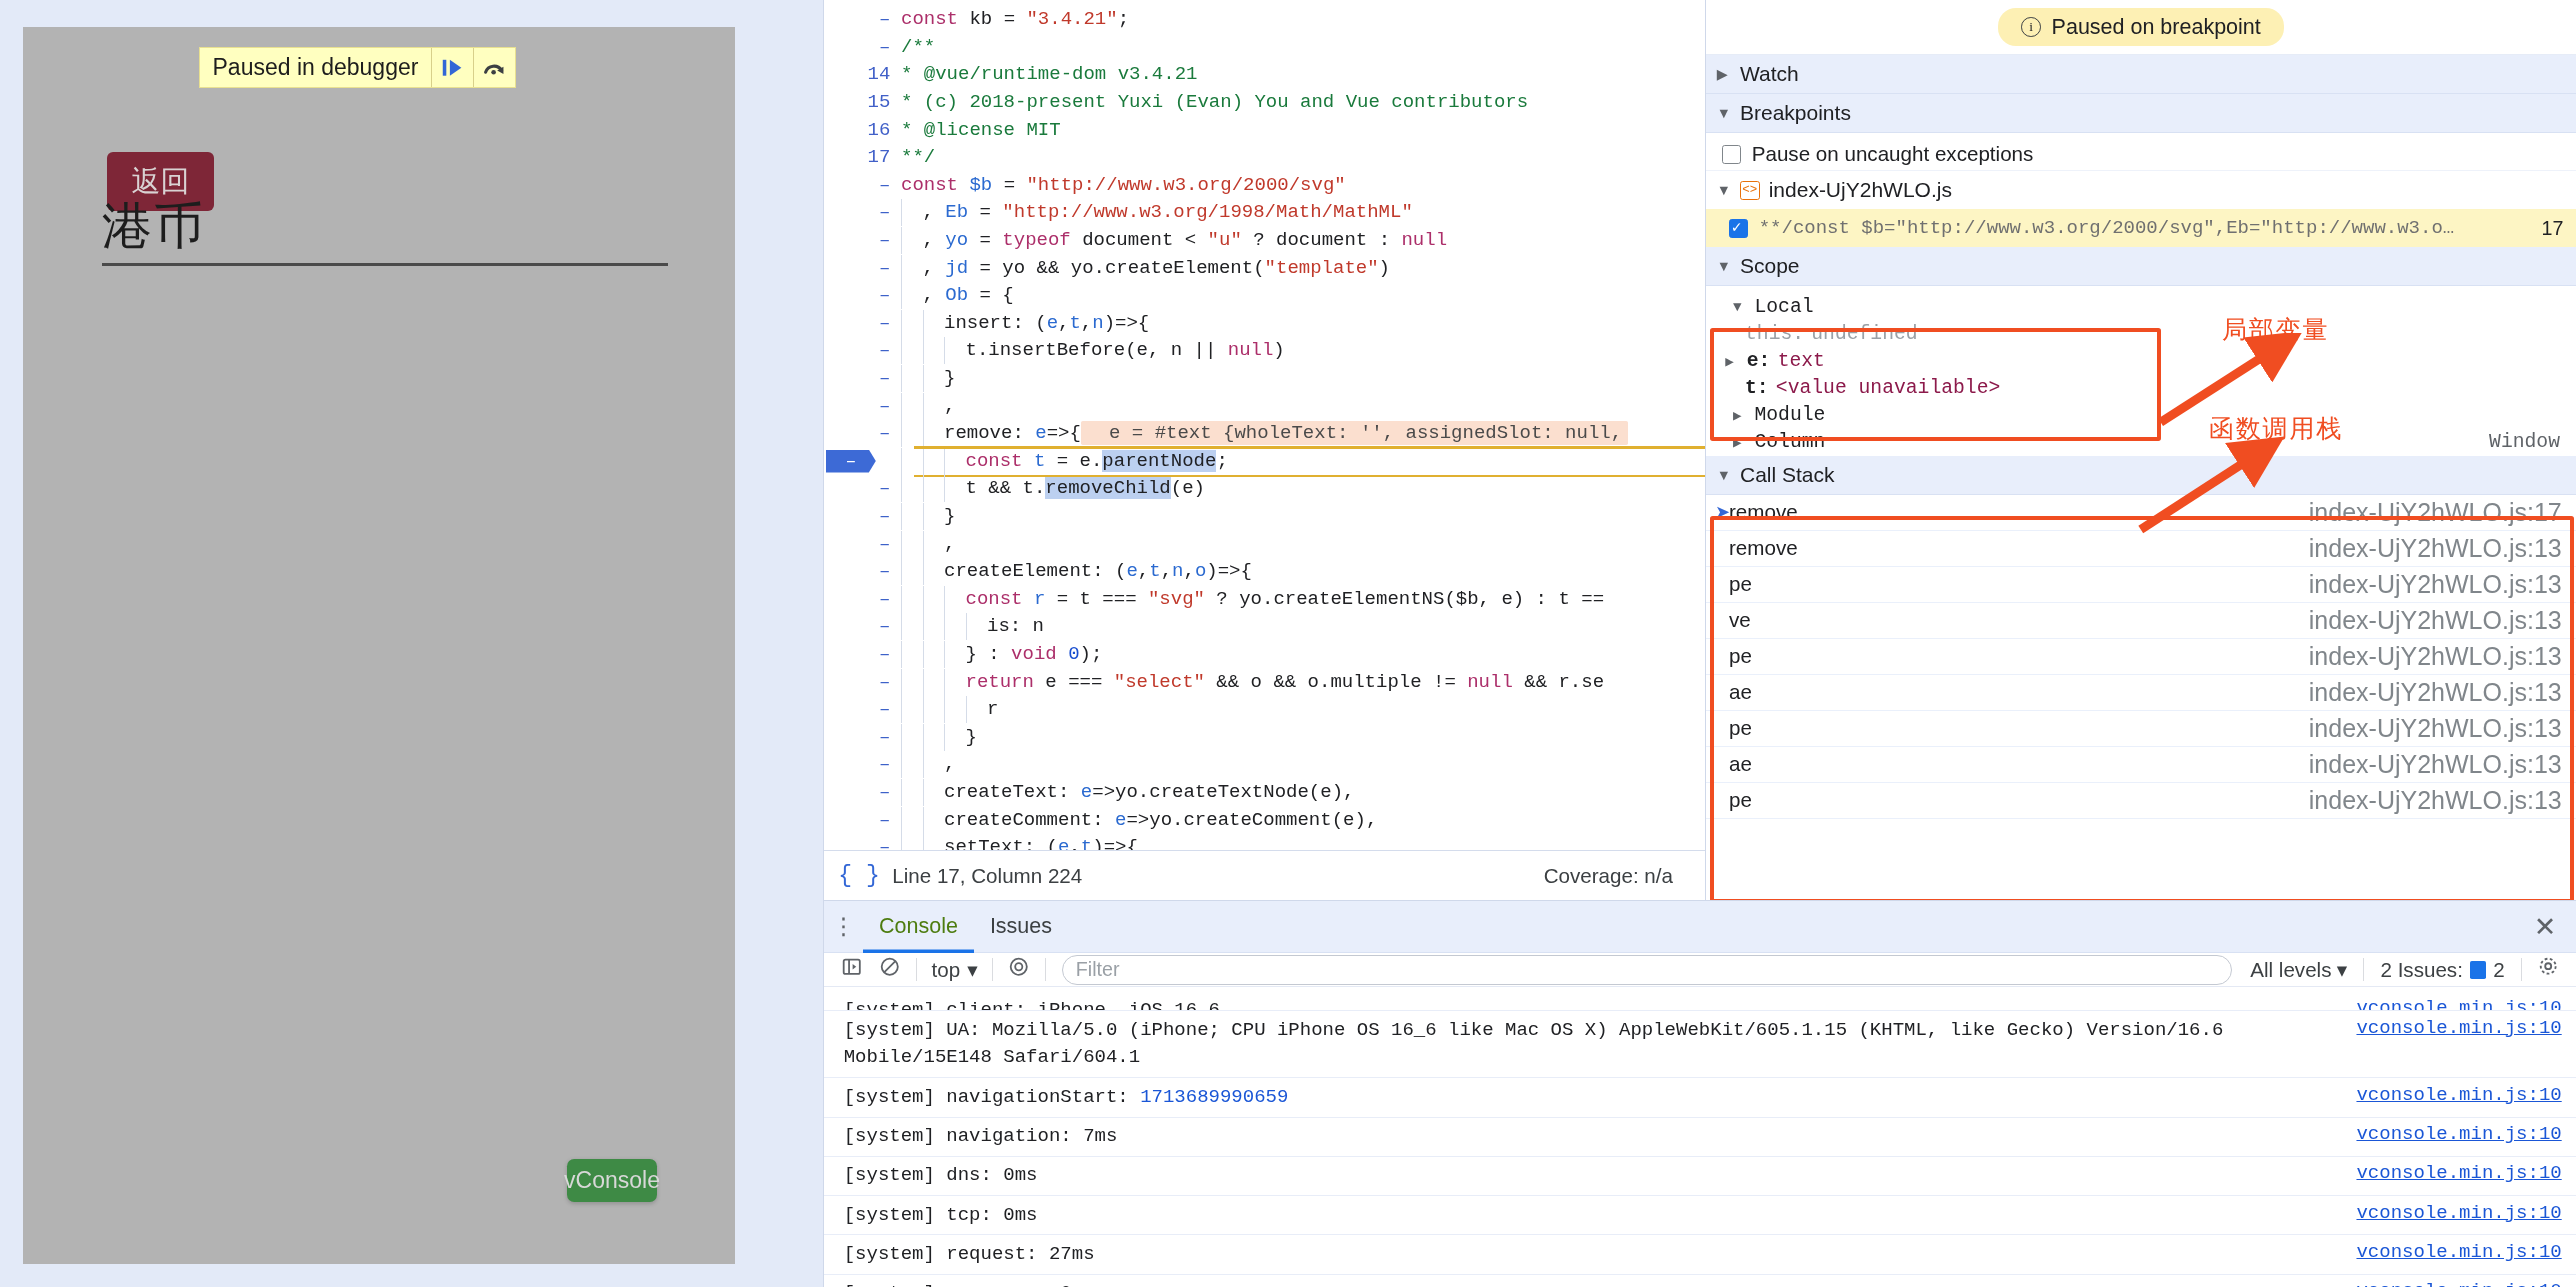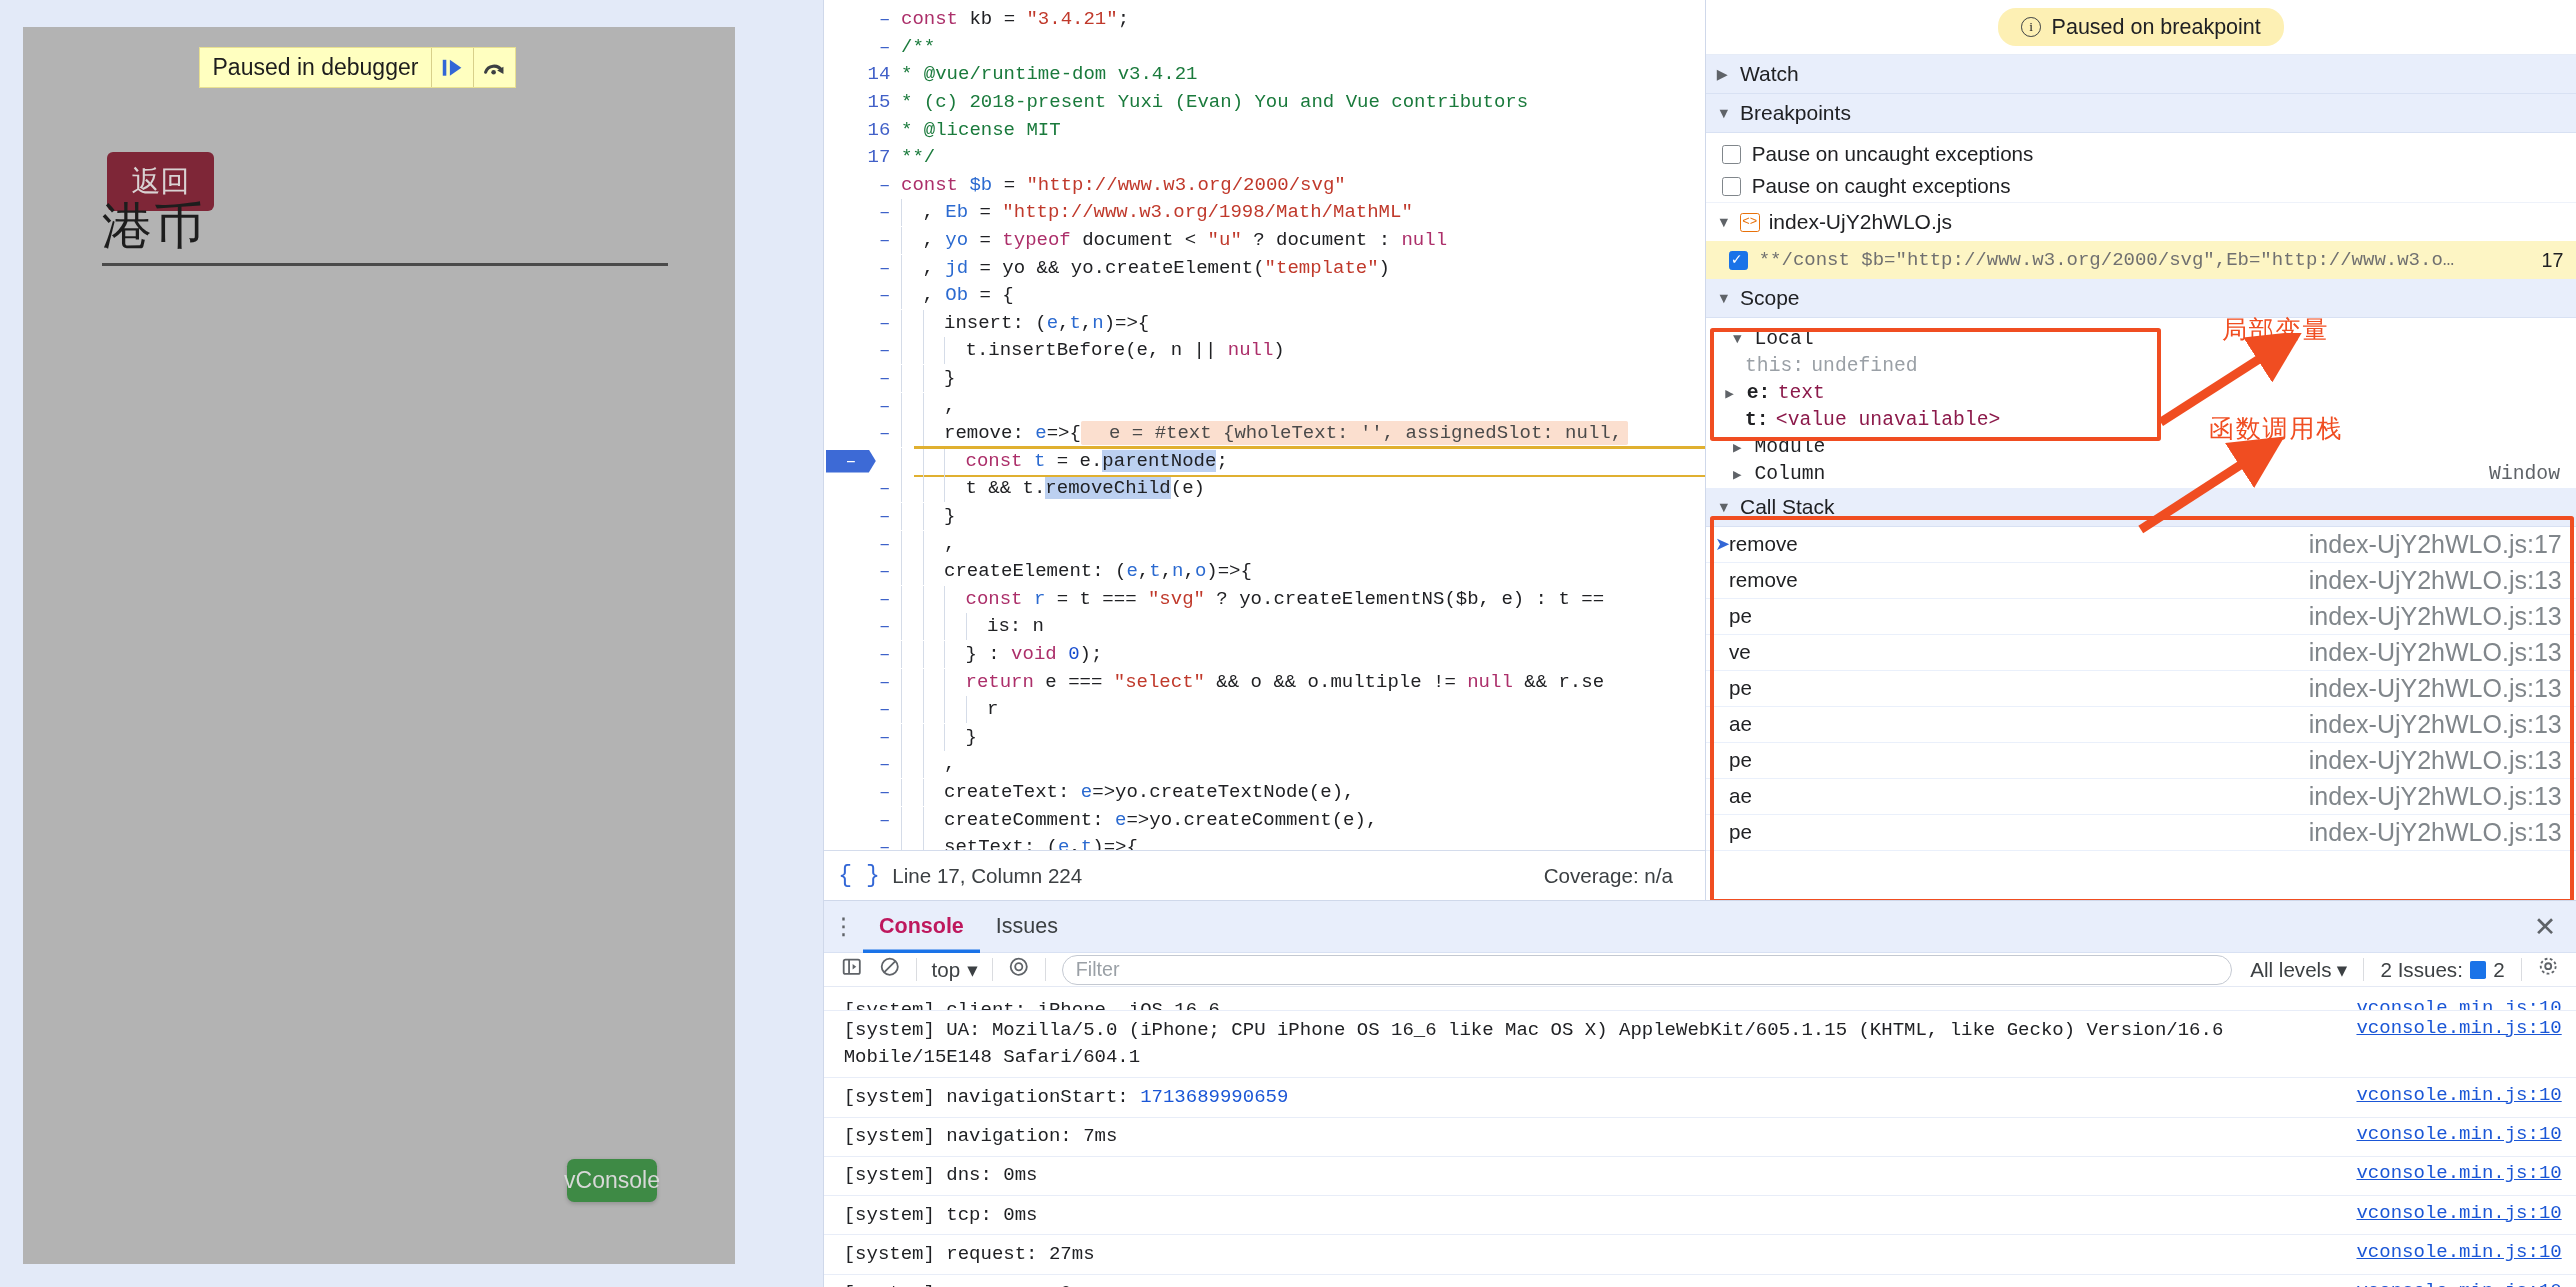--- a/index.html
+++ b/index.html
@@ -179,21 +179,21 @@
   .console-pane {
     position: absolute; left: 823px; top: 900px; width: 1753px; height: 388px;
     background: #fff; border-top: 0.9px solid #cfd8ea; border-left: 0.9px solid #cfd8ea;
   }
   .console-tabs {
     height: 52px; background: #e8eefb; display: flex; align-items: center;
     border-bottom: 0.9px solid #d8e1f3; position: relative;
   }
   .kebab { width: 39px; text-align: center; color: #5f6368; font-size: 23px; line-height: 1; letter-spacing: 0; }
   .ctab { padding: 0 16px; height: 52px; display: flex; align-items: center; font-size: 21.5px; color: #3c4043; }
-  .ctab.active { color: #be185d; box-shadow: inset 0 -3.6px 0 #1a73e8; font-weight: bold; }
+  .ctab.active { color: #4d7c0f; box-shadow: inset 0 -3.6px 0 #1a73e8; }
   .close-x { position: absolute; right: 19.7px; font-size: 27px; color: #5f6368; }
   .console-toolbar {
     height: 34px; display: flex; align-items: center; gap: 0; padding: 0 9px;
     border-bottom: 0.9px solid #e4e9f4; background: #fff;
   }
   .tb-ico { width: 38px; text-align: center; color: #5f6368; font-size: 21.5px; }
   .tb-sep { width: 0.9px; height: 23px; background: #dadce0; margin: 0 7.2px; }
   .ctx-sel { display: flex; align-items: center; gap: 7.2px; font-size: 20.6px; color: #3c4043; padding: 0 7.2px; }
   .filter-input {
     flex: 1; height: 30px; border: 0.9px solid #c4c9d2; border-radius: 15px;
@@ -314,24 +314,20 @@
     <div class="section-head">
       <span class="tri">▼</span>
       <span>Breakpoints</span>
     </div>
 
     <div style="padding-top:5.4px;">
       <div class="cb-row">
         <span class="cbox"></span>
         <span>Pause on uncaught exceptions</span>
       </div>
-      <div class="cb-row">
-        <span class="cbox"></span>
-        <span>Pause on caught exceptions</span>
-      </div>
     </div>
 
     <div class="bp-file">
       <span class="tri">▼</span>
       <span class="file-ico">&lt;&gt;</span>
       <span>index-UjY2hWLO.js</span>
     </div>
 
     <div class="bp-row">
       <span class="cbox checked"></span>

